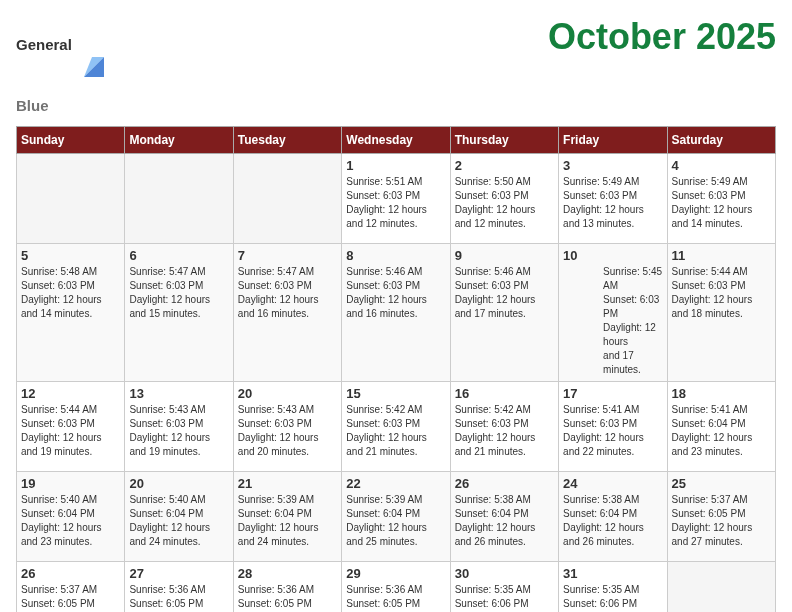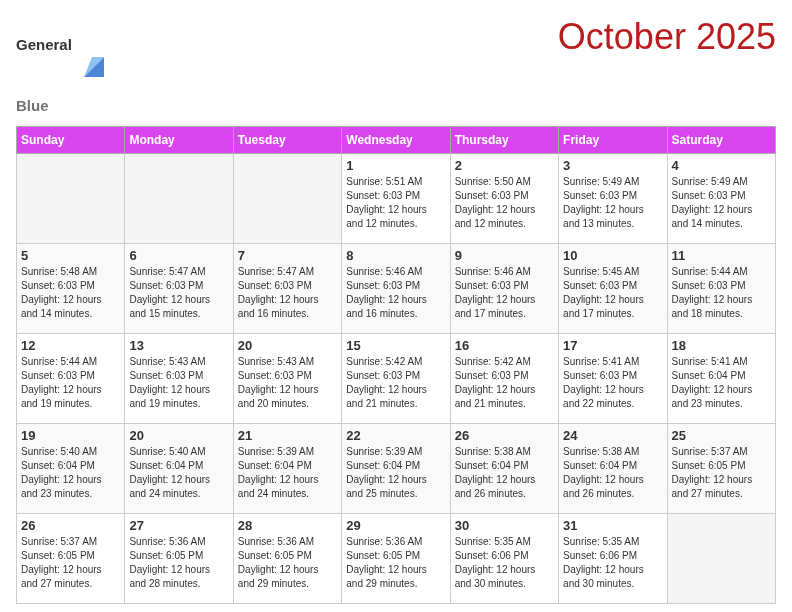--- a/index.html
+++ b/index.html
@@ -31,34 +31,34 @@
     .logo-icon {
       width: 32px;
       height: 32px;
       margin-left: 4px;
     }
     .title-block {
       text-align: right;
     }
     .month-title {
       font-size: 36px;
-      font-weight: normal;
-      color: #b91c1c;
+      font-weight: bold;
+      color: #15803d;
     }
     .location {
       font-size: 14px;
       color: #555;
     }
     table {
       width: 100%;
       border-collapse: collapse;
       table-layout: fixed;
     }
     thead tr th {
-      background-color: #d946ef;
+      background-color: #7f1d1d;
       color: #fff;
       font-size: 12px;
       font-weight: bold;
       padding: 6px 4px;
       text-align: left;
       border: 1px solid #aaa;
     }
     tbody tr td {
       border: 1px solid #ccc;
       vertical-align: top;
@@ -180,21 +180,21 @@
         </td>
         <td>
           <span class="day-number">9</span>
           <div class="day-info" style="white-space: pre-line;">Sunrise: 5:46 AM
 Sunset: 6:03 PM
 Daylight: 12 hours
 and 17 minutes.</div>
         </td>
         <td>
           <span class="day-number">10</span>
-          <div class="day-info" style="white-space: pre-line;">Sunrise: 5:45 AM
+          <div class="day-info" style="white-space: pre-line; margin-left: 40px;">Sunrise: 5:45 AM
 Sunset: 6:03 PM
 Daylight: 12 hours
 and 17 minutes.</div>
         </td>
         <td>
           <span class="day-number">11</span>
           <div class="day-info" style="white-space: pre-line;">Sunrise: 5:44 AM
 Sunset: 6:03 PM
 Daylight: 12 hours
 and 18 minutes.</div>

